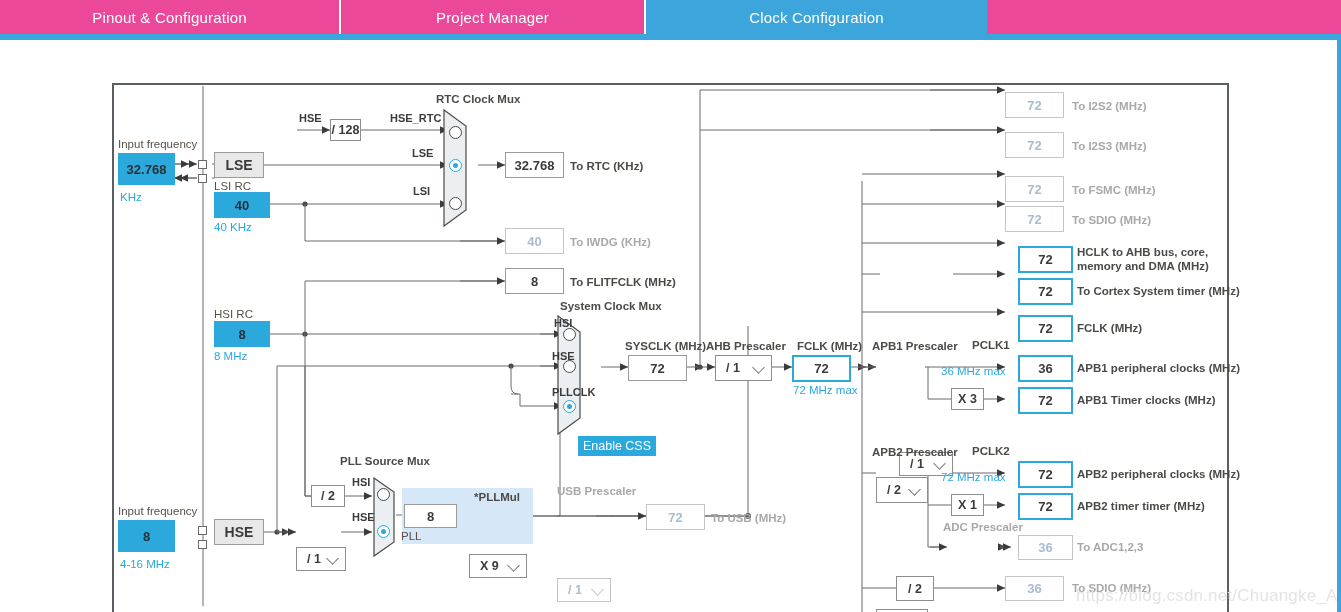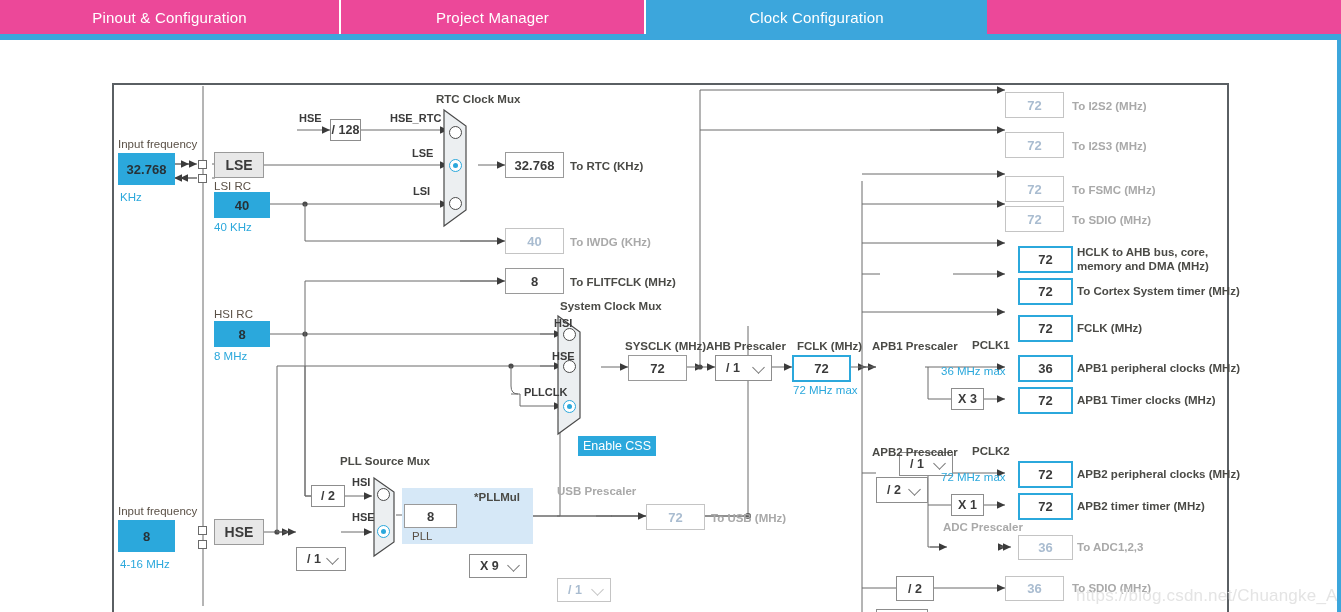--- a/index.html
+++ b/index.html
@@ -449,21 +449,21 @@
   <div class="mux" style="left:554px; top:238px">
     <svg width="32" height="122" viewBox="0 0 32 122">
       <polygon points="4,2 26,18 26,104 4,120" fill="#eceff1" stroke="#4a4a4a" stroke-width="1.2"></polygon>
     </svg>
   </div>
   <div class="radio" style="left:563px; top:252px"></div>
   <div class="radio" style="left:563px; top:284px"></div>
   <div class="radio on" style="left:563px; top:324px"></div>
   <div class="lbl sig" style="left:554px; top:241px">HSI</div>
   <div class="lbl sig" style="left:552px; top:274px">HSE</div>
-  <div class="lbl sig" style="left:524px; top:310px">PLLCLK</div>
+  <div class="lbl sig" style="left:552px; top:310px">PLLCLK</div>
 
   <div id="css-btn" style="left:578px; top:360px; width:78px; height:20px">Enable CSS</div>
 
   <div class="lbl bold" style="left:625px; top:264px">SYSCLK (MHz)</div>
   <div class="vbox node" style="left:628px; top:279px; width:59px; height:26px">72</div>
 
   <div class="lbl bold" style="left:706px; top:264px">AHB Prescaler</div>
   <div class="combo node" style="left:715px; top:279px; width:57px; height:26px">
     <span class="cv">/ 1</span>
     <span class="chev"></span>
@@ -490,21 +490,21 @@
   <div class="radio" style="left:377px; top:412px"></div>
   <div class="radio on" style="left:377px; top:449px"></div>
 
   <div id="pll-panel" style="left:402px; top:412px; width:131px; height:56px"></div>
   <div class="lbl bold" style="left:474px; top:415px">*PLLMul</div>
   <div class="vbox node" style="left:404px; top:428px; width:53px; height:24px">8</div>
   <div class="combo node" style="left:469px; top:428px; width:58px; height:24px">
     <span class="cv">X 9</span>
     <span class="chev"></span>
   </div>
-  <div class="lbl" style="left:412px; top:454px">PLL</div>
+  <div class="lbl" style="left:401px; top:454px">PLL</div>
 
   <div class="lbl outdim" style="left:557px; top:409px">USB Prescaler</div>
   <div class="combo dim node" style="left:557px; top:428px; width:54px; height:24px">
     <span class="cv">/ 1</span>
     <span class="chev"></span>
   </div>
   <div class="vbox dim node" style="left:646px; top:428px; width:59px; height:26px">72</div>
   <div class="lbl outdim" style="left:711px; top:436px">To USB (MHz)</div>
 
   <div class="lbl" style="left:118px; top:429px">Input frequency</div>

